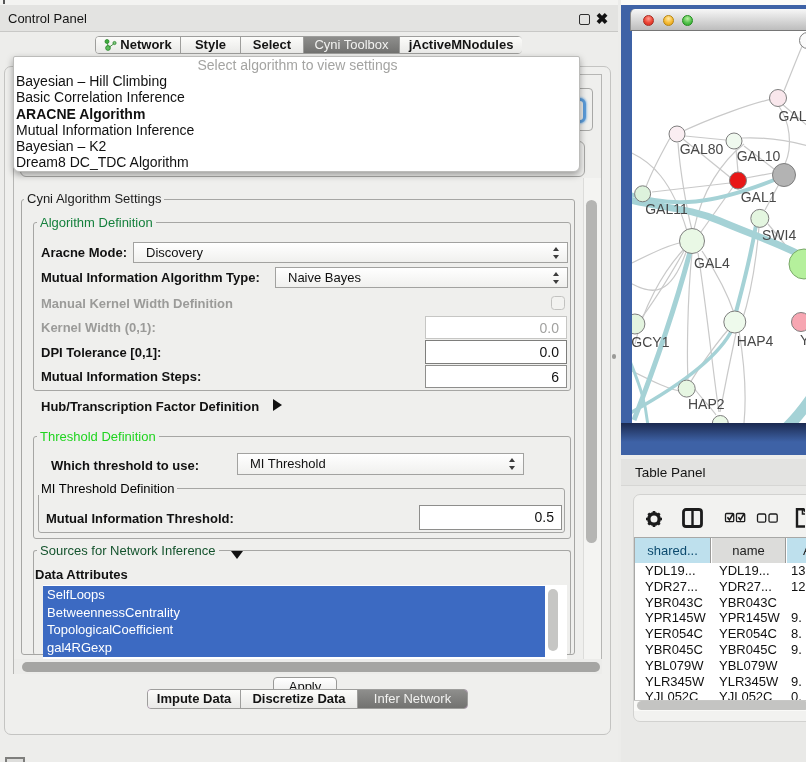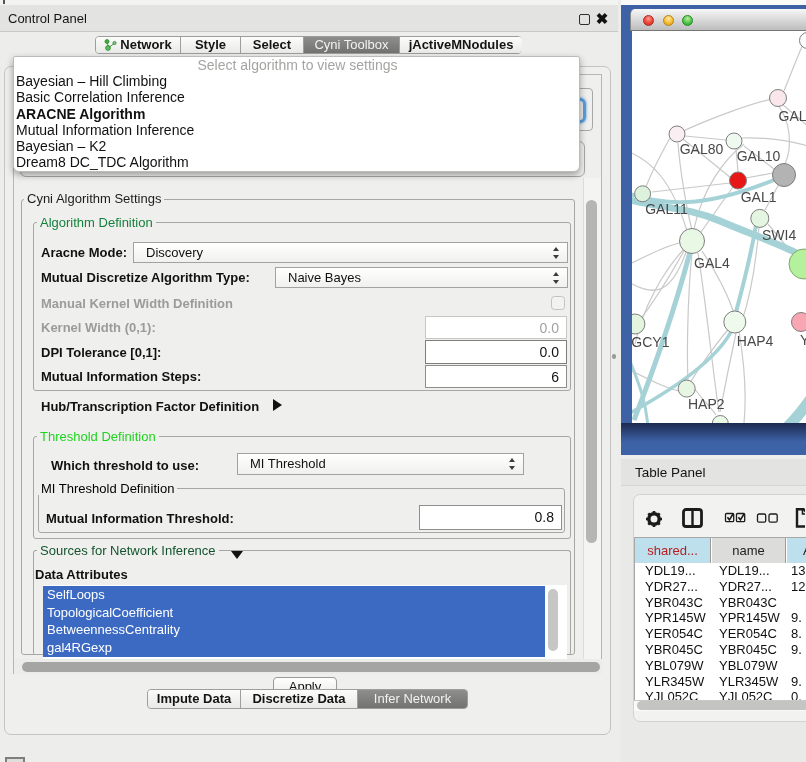--- a/index.html
+++ b/index.html
@@ -61,52 +61,52 @@
 </div>
 
 <div class="gbox" style="left:21px;top:199px;width:554px;height:456px"></div>
 <div class="glab" style="left:24px;top:192px;color:#1d1d1d">Cyni Algorithm Settings</div>
 
 <div class="gbox" style="left:33px;top:222px;width:538px;height:169px"></div>
 <div class="glab" style="left:37px;top:216px;color:#15803d">Algorithm Definition</div>
 
 <div class="lb" style="left:41px;top:246px">Aracne Mode:</div>
 <div class="combo" style="left:133px;top:242px;width:435px;height:21px">Discovery<span class="carr"></span></div>
-<div class="lb" style="left:41px;top:271px">Mutual Discretize Algorithm Type:</div>
+<div class="lb" style="left:41px;top:271px">Mutual Information Algorithm Type:</div>
 <div class="combo" style="left:275px;top:267px;width:293px;height:21px">Naive Bayes<span class="carr"></span></div>
 <div class="lb" style="left:41px;top:297px;color:#9b9b99">Manual Kernel Width Definition</div>
 <div class="a" style="left:551px;top:296px;width:14px;height:14px;border:1px solid #c2c2c0;border-radius:3.5px;background:#f2f2f0"></div>
 <div class="lb" style="left:41px;top:321px;color:#9b9b99">Kernel Width (0,1):</div>
 <div class="fld" style="left:425px;top:316px;width:142px;height:23px;border:1px solid #c6c6c4;color:#a2a2a0">0.0</div>
 <div class="lb" style="left:41px;top:346px">DPI Tolerance [0,1]:</div>
 <div class="fld" style="left:425px;top:340px;width:142px;height:24px;border:1px solid #7e7e7c">0.0</div>
 <div class="lb" style="left:41px;top:370px">Mutual Information Steps:</div>
 <div class="fld" style="left:425px;top:365px;width:142px;height:23px;border:1px solid #8e8e8c">6</div>
 
 <div class="lb" style="left:41px;top:400px">Hub/Transcription Factor Definition</div>
 <div class="a" style="left:273px;top:399px;width:0;height:0;border-top:6px solid transparent;border-bottom:6px solid transparent;border-left:9px solid #111"></div>
 
 <div class="gbox" style="left:33px;top:436px;width:538px;height:103px"></div>
 <div class="glab" style="left:37px;top:430px;color:#1fd41f;font-weight:normal">Threshold Definition</div>
 <div class="lb" style="left:51px;top:459px">Which threshold to use:</div>
 <div class="combo" style="left:237px;top:453px;width:287px;height:22px">MI Threshold<span class="carr"></span></div>
 <div class="gbox" style="left:38px;top:488px;width:527px;height:45px"></div>
 <div class="glab" style="left:38px;top:482px;color:#000000">MI Threshold Definition</div>
 <div class="lb" style="left:46px;top:512px">Mutual Information Threshold:</div>
-<div class="fld" style="left:419px;top:505px;width:143px;height:25px;border:1px solid #8e8e8c">0.8</div>
+<div class="fld" style="left:419px;top:505px;width:143px;height:25px;border:1px solid #8e8e8c">0.5</div>
 
 <div class="gbox" style="left:33px;top:550px;width:538px;height:105px;border-bottom:none"></div>
 <div class="glab" style="left:37px;top:544px;font-weight:normal;color:#14532d">Sources for Network Inference</div>
 <div class="a" style="left:231px;top:551px;width:0;height:0;border-left:6.5px solid transparent;border-right:6.5px solid transparent;border-top:8px solid #111"></div>
 <div class="lb" style="left:35px;top:568px">Data Attributes</div>
 <div class="a" style="left:43px;top:585px;width:524px;height:74px;background:#fff"></div>
 <div class="a" style="left:43px;top:586px;width:502px;height:71px;background:#3c6ac2;color:#fff;font-size:13px;overflow:hidden">
   <div style="height:17.7px;line-height:17.7px;padding-left:4px">SelfLoops</div>
+  <div style="height:17.7px;line-height:17.7px;padding-left:4px">BetweennessCentrality</div>
   <div style="height:17.7px;line-height:17.7px;padding-left:4px">TopologicalCoefficient</div>
-  <div style="height:17.7px;line-height:17.7px;padding-left:4px">BetweennessCentrality</div>
   <div style="height:17.7px;line-height:17.7px;padding-left:4px">gal4RGexp</div>
 </div>
 <div class="a" style="left:548px;top:589px;width:10px;height:62px;background:#c6c6c4;border-radius:5px"></div>
 
 <div class="a" style="left:583px;top:178px;width:18px;height:495px;background:#f4f4f2;border-left:1px solid #dcdcda"></div>
 <div class="a" style="left:586px;top:200px;width:11px;height:343px;background:#b5b5b3;border-radius:5.5px"></div>
 <div class="a" style="left:14px;top:659px;width:588px;height:15px;background:#ececea"></div>
 <div class="a" style="left:22px;top:662px;width:578px;height:10px;background:#a5a5a3;border-radius:5px"></div>
 
 <div class="a" style="left:273px;top:677px;width:64px;height:19px;background:linear-gradient(#ffffff,#ebebe9);border:1px solid #9a9a98;border-radius:4px;text-align:center;line-height:17px">Apply</div>
@@ -241,21 +241,21 @@
       <rect x="112.5" y="6" width="8.2" height="8.2" rx="1.5"></rect>
           <rect x="124" y="6" width="8.2" height="8.2" rx="1.5"></rect>
     </g>
     <path d="M152,1.2 h6.5 l4,4.2 v13.1 h-10.5 z" fill="none" stroke="#1c1c1c" stroke-width="2.4"></path>
     <path d="M157.5,1.2 v4.8 h5" fill="none" stroke="#1c1c1c" stroke-width="1.6"></path>
   </g>
 </svg>
 </div>
 
 <div class="a" style="left:634px;top:537px;width:172px;height:174px;background:#fff;border:1px solid #a8a8a6;border-right:none;overflow:hidden">
-  <div class="a" style="left:0;top:0;width:76px;height:25px;background:#bee0ed;border-right:1px solid #9a9a98;text-align:center;line-height:25px;font-size:13px;color:#b91c1c">shared...</div>
+  <div class="a" style="left:0;top:0;width:76px;height:25px;background:#bee0ed;border-right:1px solid #9a9a98;text-align:center;line-height:25px;font-size:13px;color:#0c4a6e">shared...</div>
   <div class="a" style="left:77px;top:0;width:74px;height:25px;background:#dcdcda;border-right:1px solid #9a9a98;text-align:center;line-height:25px;font-size:13px;color:#222">name</div>
   <div class="a" style="left:152px;top:0;width:20px;height:25px;background:#bee0ed;line-height:25px;font-size:13px;color:#222;padding-left:16px;overflow:hidden">Av</div>
   <div class="a" style="left:0;top:25px;width:172px;font-size:13px;color:#111">
     <div class="trow">
         <span class="c1">YDL19...</span>
         <span class="c2">YDL19...</span>
         <span class="c3">13</span>
       </div>
     <div class="trow">
         <span class="c1">YDR27...</span>

